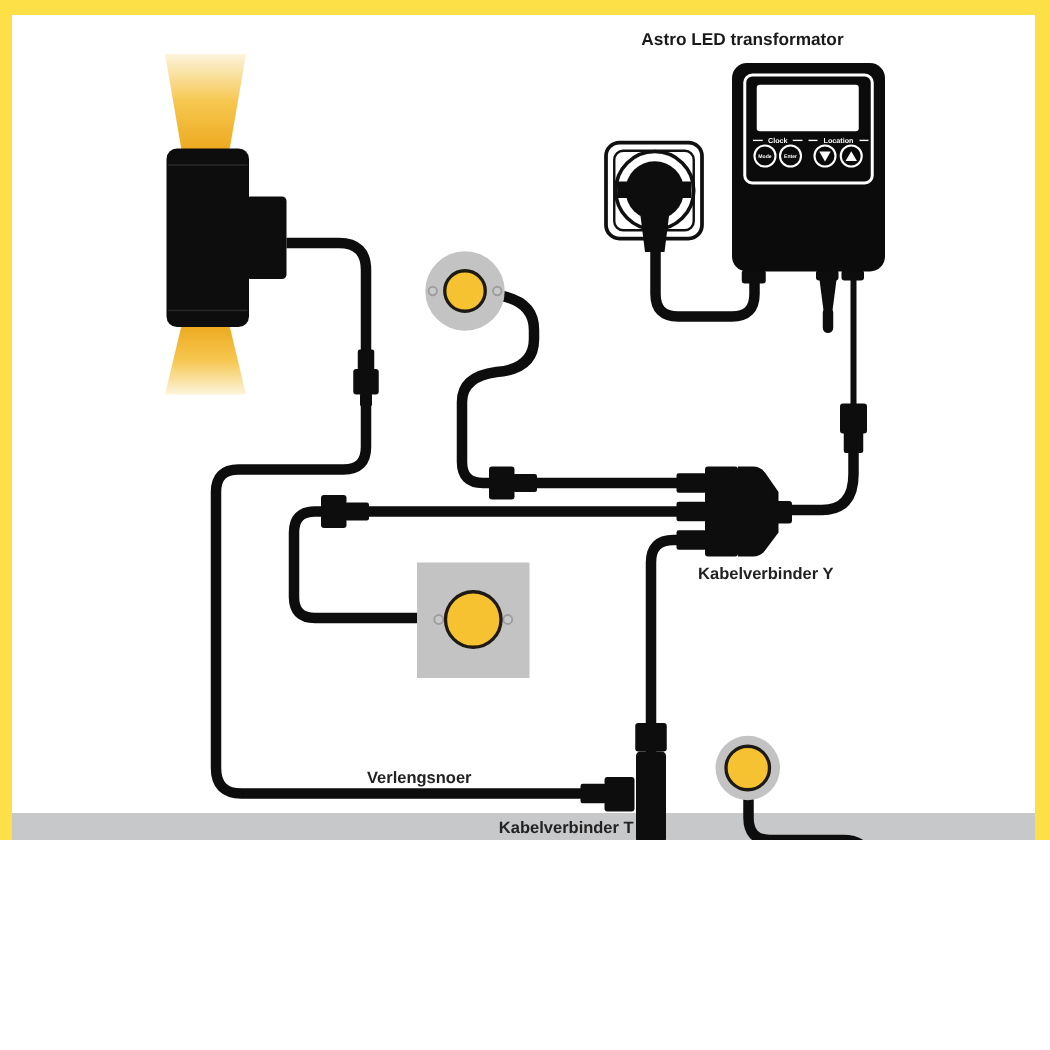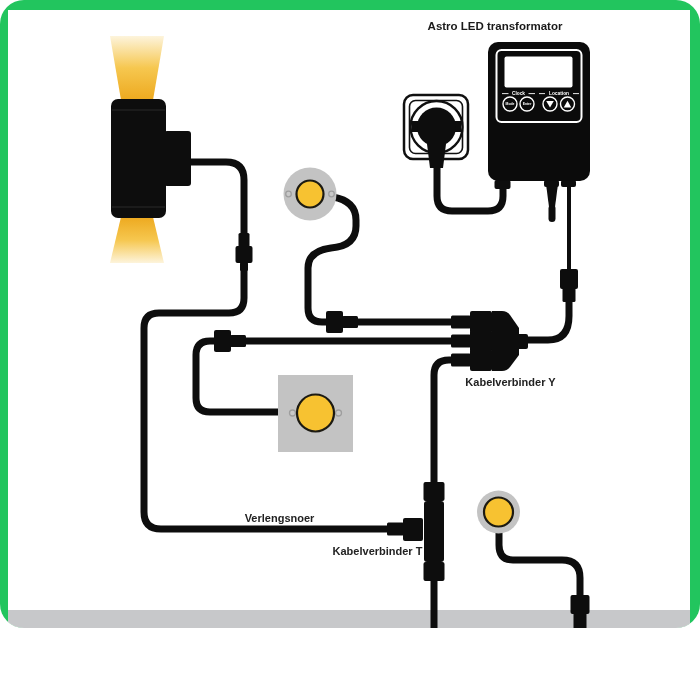--- a/index.html
+++ b/index.html
@@ -1,16 +1,16 @@
 <!DOCTYPE html>
 <html><head>
 <meta charset="utf-8">
 <style>
   html,body{margin:0;padding:0;}
-  .stage{position:relative;width:700px;height:628px;background:#22c55e;overflow:hidden;border-radius:24px;}
+  .stage{position:relative;width:700px;height:560px;background:#fde047;overflow:hidden;}
   .canvas{position:absolute;left:8px;top:10px;width:682px;height:672px;background:#ffffff;}
   .bottom-bar{position:absolute;left:8px;bottom:0;width:682px;height:18px;background:#c7c8ca;}
   svg{position:absolute;left:0;top:0;}
   .cable{fill:none;stroke:#0d0d0d;stroke-width:7;stroke-linecap:butt;}
   .cable-thin{fill:none;stroke:#0d0d0d;stroke-width:4;}
   .blk{fill:#0d0d0d;}
   .fixture{fill:#c3c3c3;}
   .lens{fill:#f7c231;stroke:#1c1a12;stroke-width:2.2;}
   .screw{fill:#c9c9c9;stroke:#9e9e9e;stroke-width:1.3;}
   .seam{stroke:#2a2a2a;stroke-width:1;}

